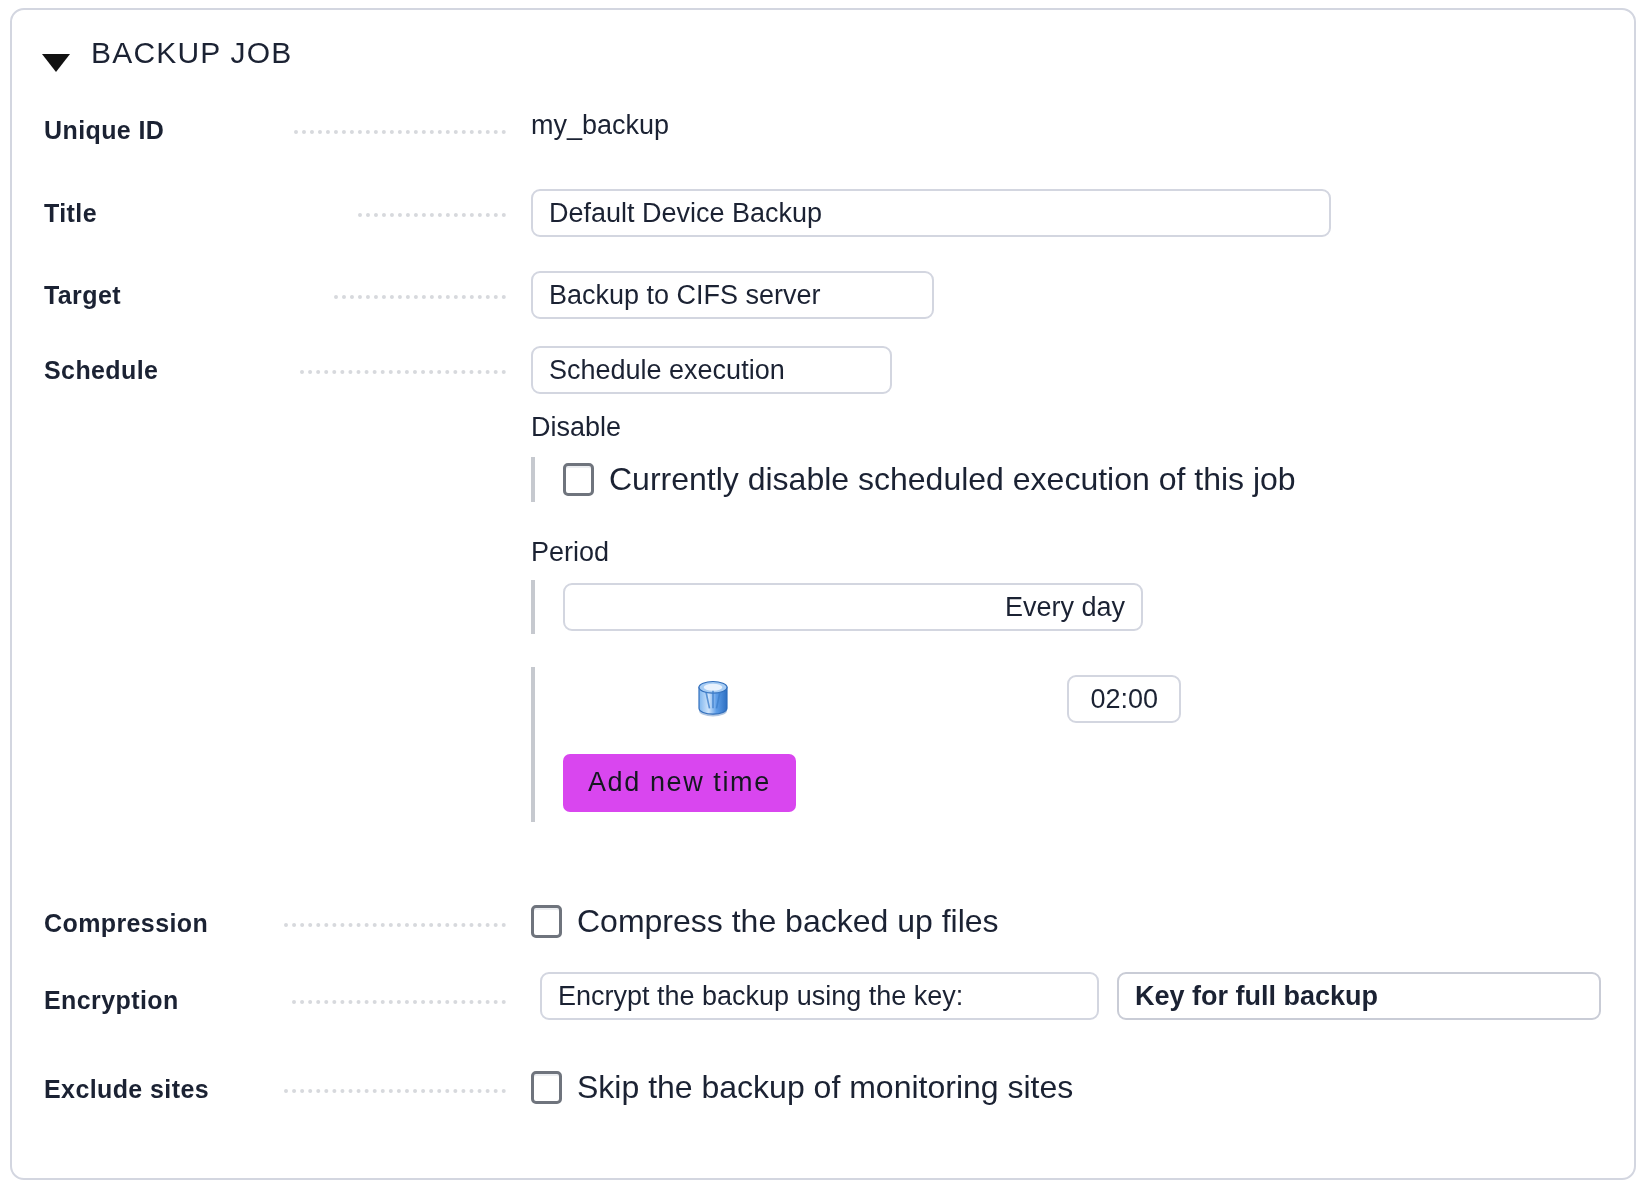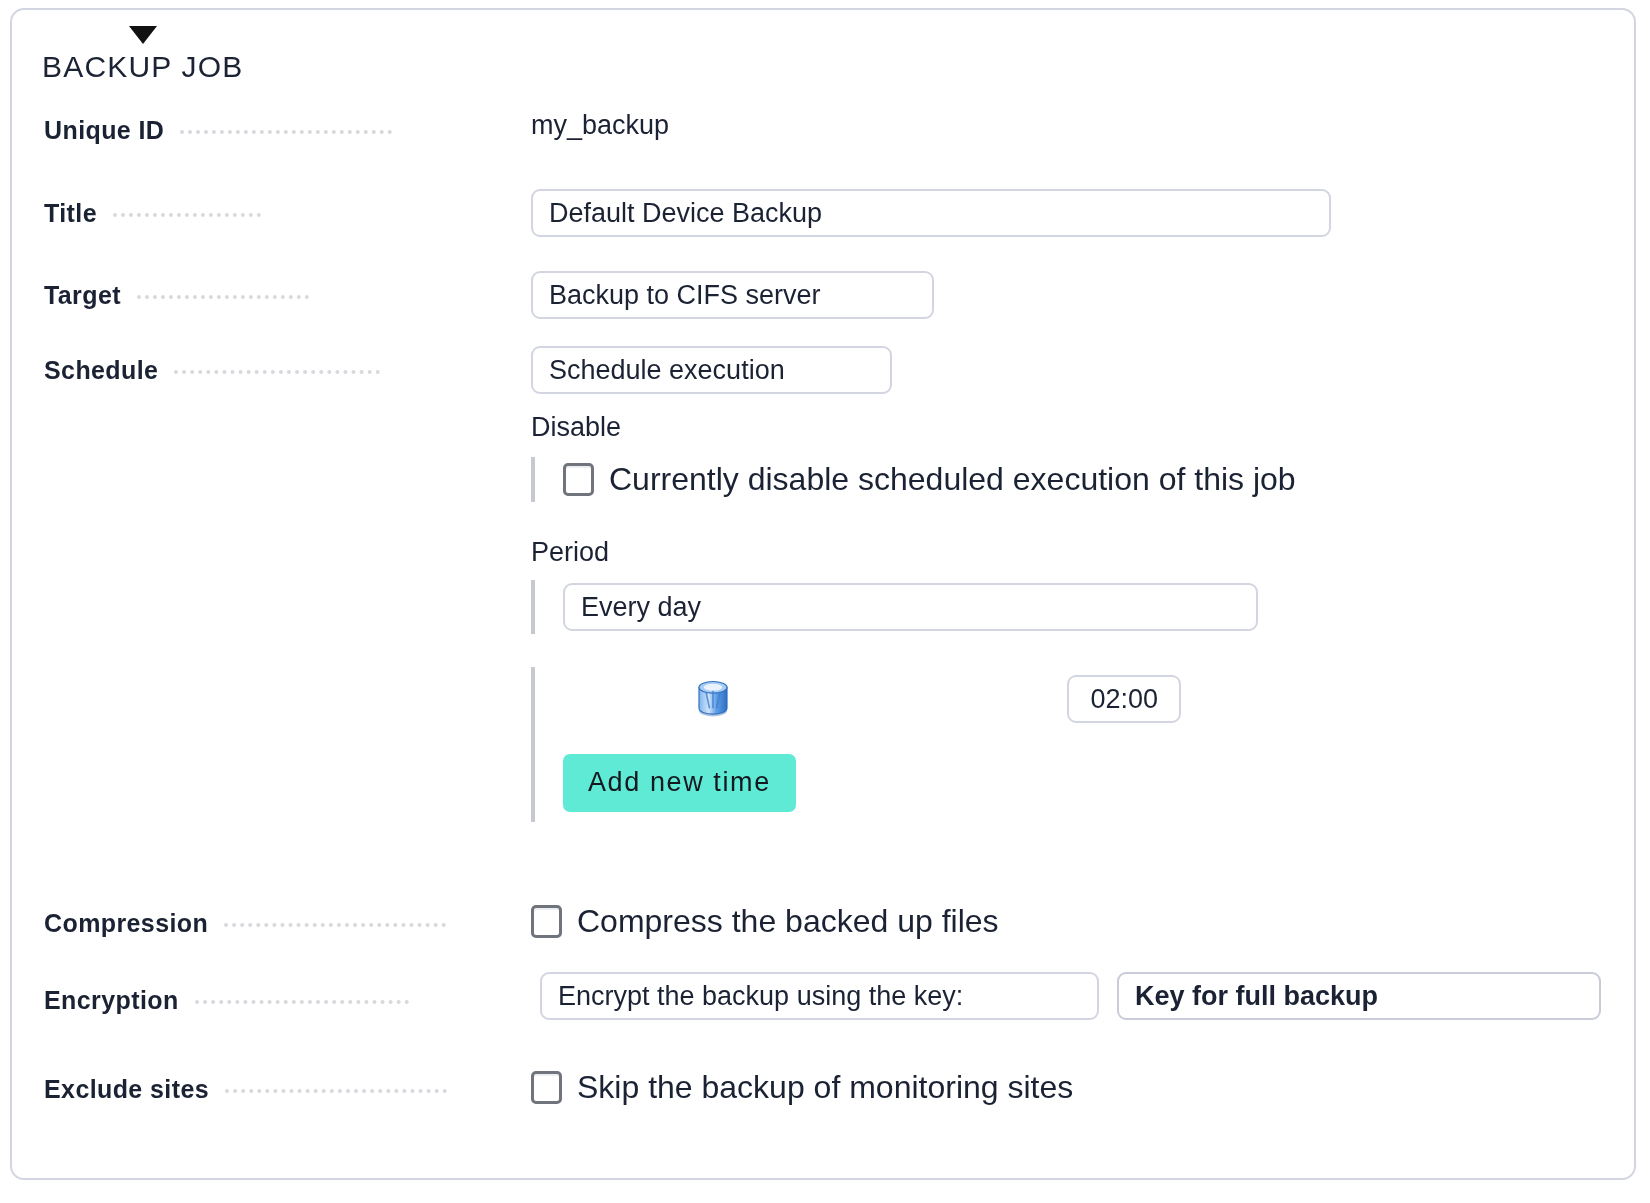--- a/index.html
+++ b/index.html
@@ -25,24 +25,23 @@
     border: 2px solid #d3d6e0;
     border-radius: 14px;
   }
 
   
   .panel-header {
     position: absolute;
     left: 30px;
     top: 14px;
     display: flex;
-    align-items: center;
-    gap: 8px;
+    align-items: flex-end;
+    gap: 21px;
     height: 46px;
-    flex-direction: column;
   }
   .caret {
     width: 0;
     height: 0;
     border-left: 14px solid transparent;
     border-right: 14px solid transparent;
     border-top: 18px solid #111111;
     position: relative;
     top: 2px;
   }
@@ -60,20 +59,21 @@
     left: 0;
     width: 100%;
   }
   .label-cell {
     position: absolute;
     left: 32px;
     width: 462px;
     display: flex;
     align-items: baseline;
     white-space: nowrap;
+    justify-content: space-between;
   }
   .label-text {
     font-size: 25px;
     font-weight: bold;
     color: #1b2233;
     letter-spacing: 0.4px;
   }
   .leader {
     flex: 1;
     margin-left: 16px;
@@ -113,21 +113,21 @@
     padding: 0 16px;
     font-size: 27px;
     color: #1b2233;
     white-space: nowrap;
     overflow: hidden;
     font-family: "Liberation Sans", sans-serif;
   }
   .textbox.w-title { width: 800px; }
   .textbox.w-target { width: 403px; }
   .textbox.w-schedule { width: 361px; }
-  .textbox.w-period { width: 695px; }
+  .textbox.w-period { width: 580px; text-align: right; }
   .textbox.w-time { width: 114px; text-align: center; padding: 0 10px; }
   .textbox.w-encrypt { width: 559px; }
   .textbox.w-key {
     width: 484px;
     border-color: #c9ccd6;
     font-weight: bold;
   }
 
   
   .sub-title {
@@ -166,21 +166,21 @@
     flex: none;
   }
   .checklabel {
     font-size: 32px;
     color: #1b2233;
   }
 
   
   .btn-green {
     display: inline-block;
-    background: #5eead4;
+    background: #d946ef;
     border: none;
     border-radius: 7px;
     color: #14181f;
     font-size: 27px;
     letter-spacing: 1.6px;
     padding: 13px 25px 14px 25px;
     font-family: "Liberation Sans", sans-serif;
     cursor: pointer;
     white-space: nowrap;
   }

